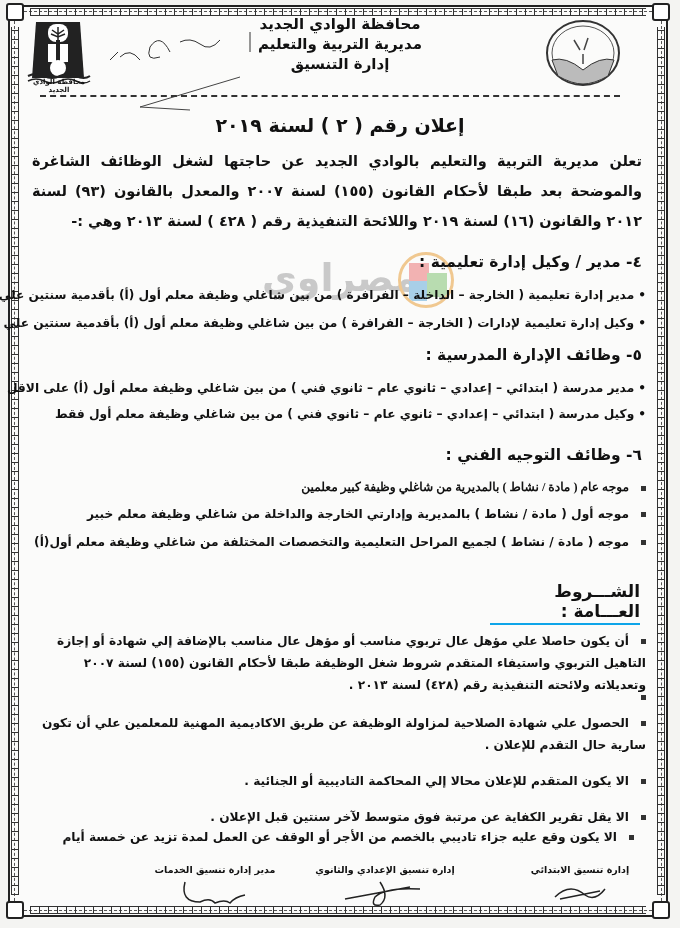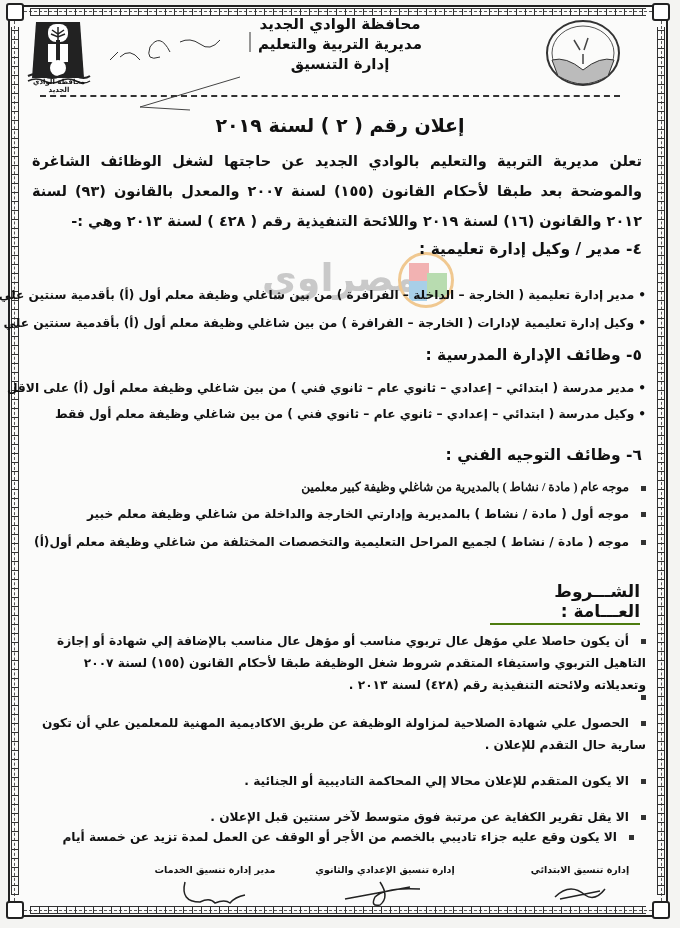--- a/index.html
+++ b/index.html
@@ -24,21 +24,21 @@
   .dash-line{position:absolute;left:40px;top:95px;width:580px;border-top:2px dashed #333;}
 
   .title{position:absolute;left:0;width:680px;top:114px;text-align:center;font-weight:bold;font-size:19px;direction:rtl;}
   .intro{position:absolute;right:38px;top:146px;width:610px;direction:rtl;text-align:justify;font-weight:bold;font-size:14.5px;line-height:30px;}
 
   .section{position:absolute;right:38px;direction:rtl;font-weight:bold;font-size:15.5px;}
   .item{position:absolute;right:34px;direction:rtl;font-weight:bold;font-size:12.2px;white-space:nowrap;}
   .item .b{display:inline-block;margin-left:4px;}
   .sq{display:inline-block;width:5px;height:5px;background:#333;margin-left:12px;vertical-align:middle;}
 
-  .conds-title{position:absolute;right:40px;top:581px;direction:rtl;font-weight:bold;font-size:17px;border-bottom:2px solid #4d7c0f;padding-bottom:2px;width:150px;text-align:right;}
+  .conds-title{position:absolute;right:40px;top:581px;direction:rtl;font-weight:bold;font-size:17px;border-bottom:2px solid #0ea5e9;padding-bottom:2px;width:150px;text-align:right;}
   .cond{position:absolute;right:34px;width:616px;direction:rtl;font-weight:bold;font-size:12.2px;line-height:22px;text-align:right;}
 
   .watermark{position:absolute;left:262px;top:250px;width:170px;height:60px;}
   .wm-text{position:absolute;left:0;top:6px;font-size:38px;font-weight:bold;color:#c9c9c9;direction:rtl;letter-spacing:1px;}
   .wm-logo{position:absolute;left:136px;top:2px;width:56px;height:56px;border-radius:50%;border:3px solid #f0c890;box-sizing:border-box;overflow:hidden;}
   .wm-logo .s1{position:absolute;left:8px;top:8px;width:20px;height:18px;background:#f2b2b2;}
   .wm-logo .s2{position:absolute;left:8px;top:26px;width:18px;height:20px;background:#a8cfe8;}
   .wm-logo .s3{position:absolute;left:26px;top:18px;width:20px;height:24px;background:#b8dcb0;}
 
   .footer{position:absolute;left:30px;right:30px;top:864px;height:50px;}
@@ -98,21 +98,21 @@
 
 <div class="watermark">
   <div class="wm-text">مصراوي</div>
   <div class="wm-logo">
     <div class="s1"></div>
       <div class="s2"></div>
       <div class="s3"></div>
   </div>
 </div>
 
-<div class="section" style="top:240px;margin-left:21px;">٤- مدير / وكيل إدارة تعليمية :</div>
+<div class="section" style="top:253px;margin-left:21px;">٤- مدير / وكيل إدارة تعليمية :</div>
 <div class="item" style="top:288px;"><span class="b">•</span><span>مدير إدارة تعليمية ( الخارجة – الداخلة – الفرافرة ) من بين شاغلي وظيفة معلم أول (أ) بأقدمية سنتين علي الاقل .</span></div>
 <div class="item" style="top:316px;"><span class="b">•</span><span>وكيل إدارة تعليمية لإدارات ( الخارجة – الفرافرة ) من بين شاغلي وظيفة معلم أول (أ) بأقدمية سنتين علي الاقل</span></div>
 
 <div class="section" style="top:346px;">٥- وظائف الإدارة المدرسية :</div>
 <div class="item" style="top:381px;"><span class="b">•</span><span>مدير مدرسة ( ابتدائي – إعدادي – ثانوي عام – ثانوي فني ) من بين شاغلي وظيفة معلم أول (أ) على الاقل</span></div>
 <div class="item" style="top:407px;"><span class="b">•</span><span>وكيل مدرسة ( ابتدائي – إعدادي – ثانوي عام – ثانوي فني ) من بين شاغلي وظيفة معلم أول فقط</span></div>
 
 <div class="section" style="top:446px;">٦- وظائف التوجيه الفني :</div>
 <div class="item" style="top:480px;font-family:Liberation Serif, serif;"><span class="sq"></span><span>موجه عام ( مادة / نشاط ) بالمديرية من شاغلي وظيفة كبير معلمين</span></div>
 <div class="item" style="top:507px;"><span class="sq"></span><span>موجه أول ( مادة / نشاط ) بالمديرية وإدارتي الخارجة والداخلة من شاغلي وظيفة معلم خبير</span></div>

